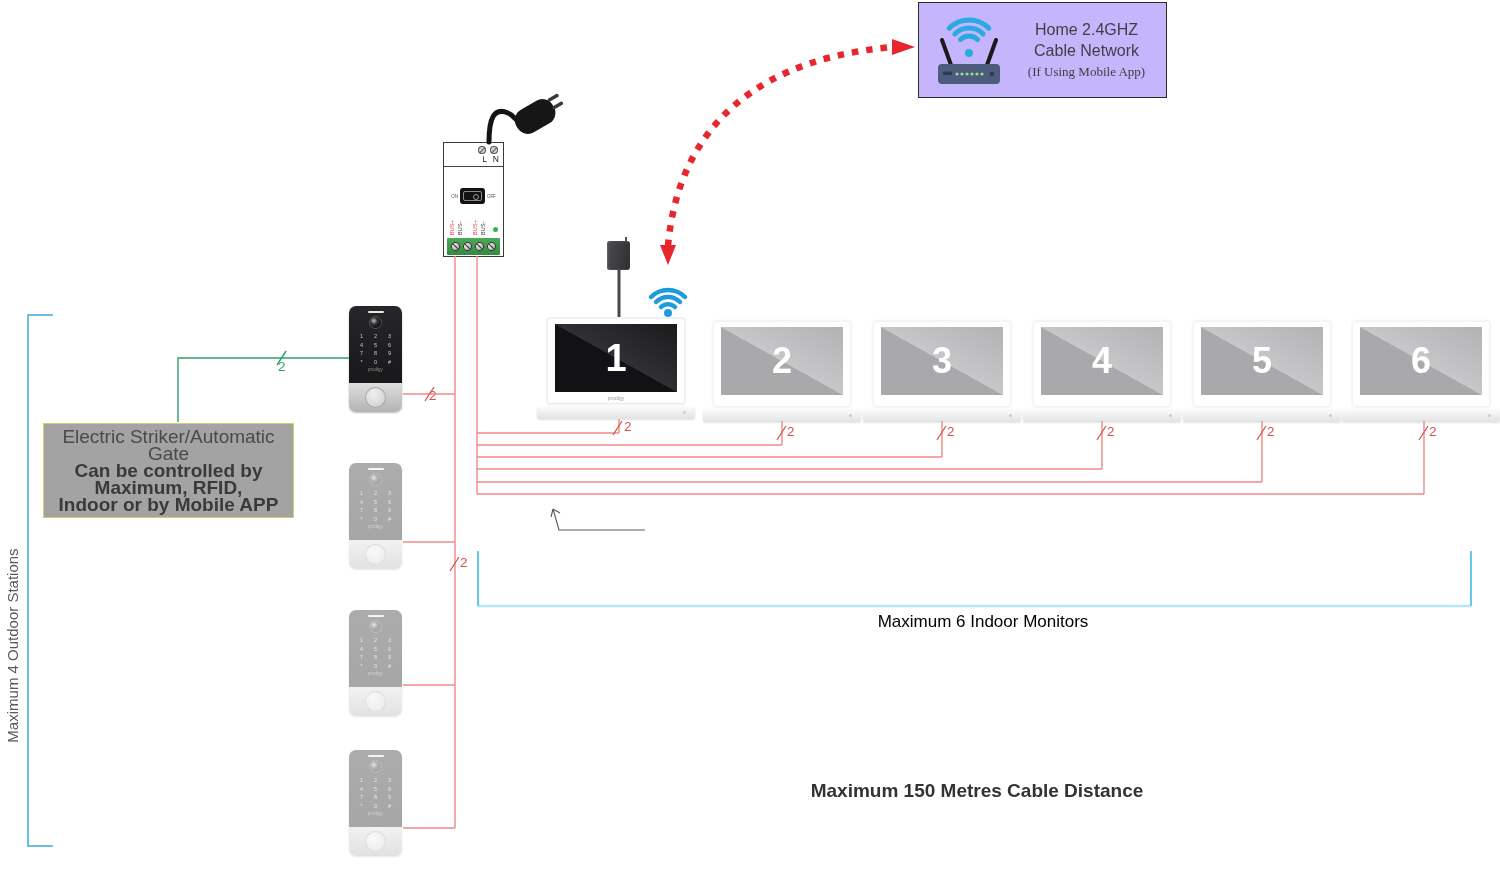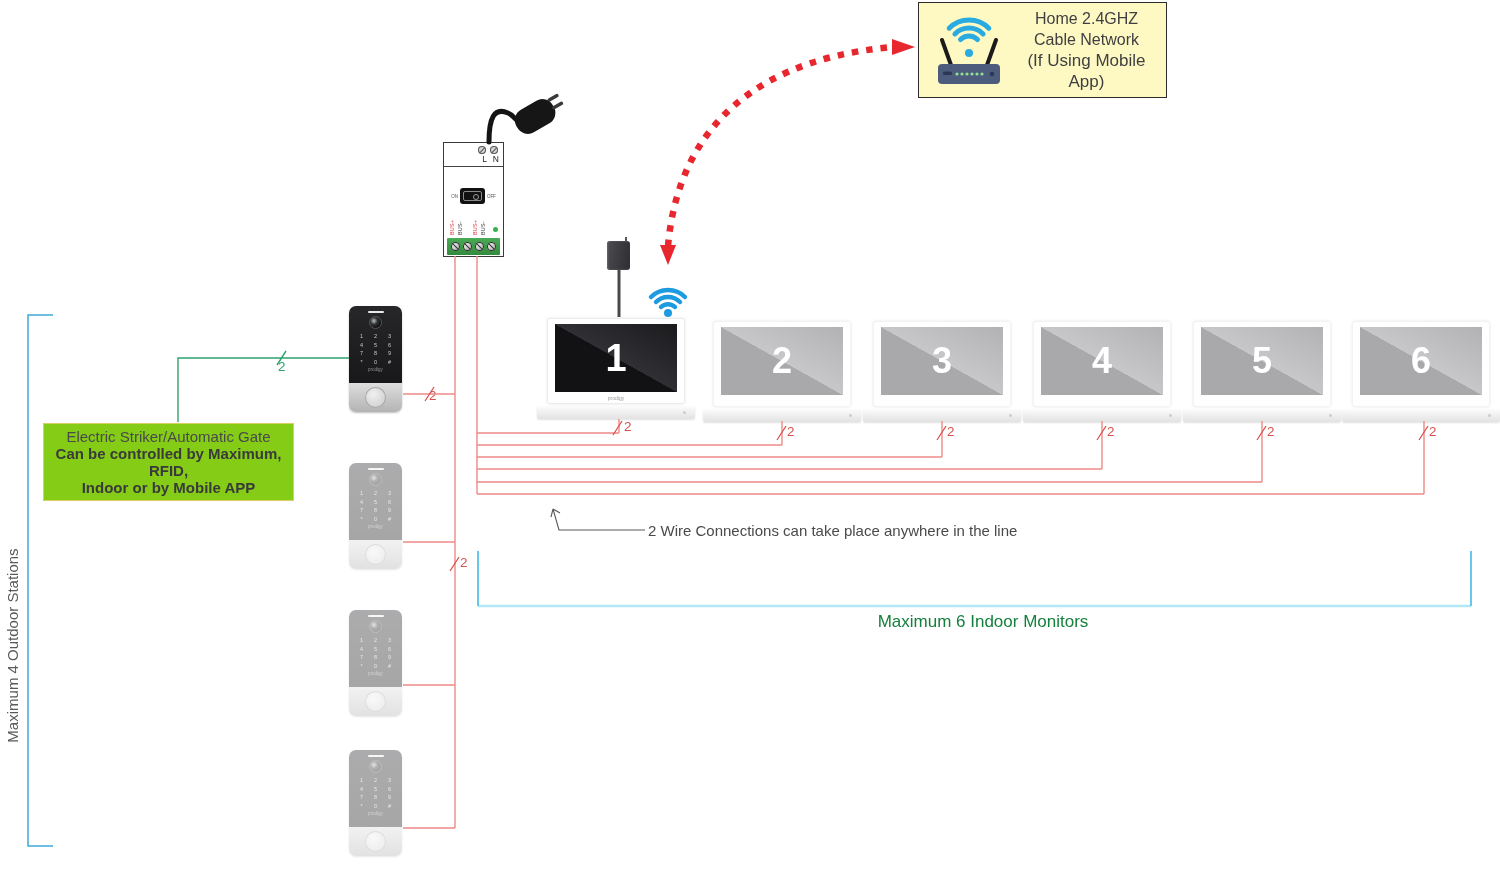--- a/index.html
+++ b/index.html
@@ -2,24 +2,24 @@
 <html><head>
 <meta charset="utf-8">
 <style>
   html,body{margin:0;padding:0;background:#fff;}
   .canvas{position:relative;width:1500px;height:870px;background:#fff;overflow:hidden;
           font-family:"Liberation Sans",sans-serif;color:#4a4a4a;}
   .overlay{position:absolute;left:0;top:0;pointer-events:none;}
 
   
   .wifi-box{position:absolute;left:918px;top:2px;width:247px;height:94px;border:1px solid #2b2b2b;
-            background:#fef9c3;display:flex;align-items:center;}
+            background:#c4b5fd;display:flex;align-items:center;}
   .router-svg{flex:0 0 96px;height:94px;}
   .wifi-text{flex:1;text-align:center;color:#3f3f42;line-height:21px;font-size:16px;padding-right:8px;}
-  .wifi-text .small{font-size:17px;}
+  .wifi-text .small{font-size:13px;font-family:Liberation Serif, serif;}
 
   
   .psu{position:absolute;left:443px;top:142px;width:59px;height:113px;background:#fff;border:1px solid #3a3a3a;}
   .psu-top{height:23px;border-bottom:1px solid #444;position:relative;}
   .psu-screws{position:absolute;top:3px;right:5px;display:flex;gap:4px;}
   .screw{width:8px;height:8px;border-radius:50%;background:#d5d5d5;box-shadow:inset 0 0 0 1px #555;position:relative;overflow:hidden;}
   .screw::after{content:"";position:absolute;left:0;top:3.5px;width:8px;height:1px;background:#555;transform:rotate(-45deg);}
   .psu-ln{position:absolute;top:11px;right:4px;font-size:8.5px;color:#222;display:flex;gap:6px;}
   .psu-sw{margin-top:21px;display:flex;align-items:center;justify-content:center;gap:2px;font-size:4.5px;color:#555;}
   .sw{width:25px;height:16px;background:#111;border-radius:3px;position:relative;}
@@ -45,22 +45,22 @@
           background:radial-gradient(circle at 35% 35%,#9aa3aa 8%,#333 35%,#0d0d0d 75%);}
   .st-keys{display:grid;grid-template-columns:repeat(3,10px);column-gap:4px;row-gap:2.5px;justify-content:center;}
   .st-keys span{font-size:5.5px;line-height:6px;color:#c8c8c8;text-align:center;}
   .st-brand{font-size:4.5px;color:#8f8f8f;margin-top:2.5px;}
   .st-bottom{height:29px;background:linear-gradient(#dedede,#b3b3b3);display:flex;align-items:center;justify-content:center;}
   .st-btn{width:21px;height:21px;border-radius:50%;background:radial-gradient(circle at 40% 35%,#f0f0f0,#c7c7c7);
           box-shadow:inset 0 0 0 1px #a5a5a5;}
   .station.faded{opacity:.38;}
 
   
-  .gate-box{position:absolute;left:43px;top:423px;width:245px;background:#84cc16;border:1px solid #d8cf62;
-            text-align:center;padding:4px 2px;font-size:15px;line-height:17px;color:#4a4a4a;}
+  .gate-box{position:absolute;left:43px;top:423px;width:245px;background:#a3a3a3;border:1px solid #d8cf62;
+            text-align:center;padding:4px 2px;font-size:19px;line-height:17px;color:#4a4a4a;}
   .gate-box .bold{font-weight:700;color:#3a3a3a;}
 
   
   .monitor{position:absolute;width:138px;}
   .m-frame{position:relative;height:86px;box-sizing:border-box;background:#fff;border:1px solid #ececec;
            border-radius:3px;box-shadow:0 0 3px rgba(0,0,0,.10);padding:5px 7px 11px;}
   .m-screen{height:100%;display:flex;align-items:center;justify-content:center;}
   .m-num{color:#fff;font-weight:700;font-size:36px;}
   .monitor.active .m-num{font-size:38px;}
   .m-brand{position:absolute;bottom:2px;left:0;right:0;text-align:center;font-size:5px;color:#9a9a9a;}
@@ -72,21 +72,21 @@
   .monitor.faded .m-frame{border-color:#f3f3f3;}
 
   
   .adapter{position:absolute;left:607px;top:241px;width:23px;height:29px;border-radius:3px;
            background:linear-gradient(100deg,#4c4c50,#2e2e32);box-shadow:inset 1px 0 2px #6a6a6e;}
   .adapter::after{content:"";position:absolute;right:3px;top:-4px;width:2px;height:5px;background:#555;}
 
   
   .outdoor-label{position:absolute;left:-128px;top:637px;width:280px;text-align:center;transform:rotate(-90deg);
                  font-size:15px;color:#58595b;}
-  .indoor-label{position:absolute;left:983px;top:612px;transform:translateX(-50%);font-size:17px;color:#15803d;white-space:nowrap;}
+  .indoor-label{position:absolute;left:983px;top:612px;transform:translateX(-50%);font-size:17px;color:#000000;white-space:nowrap;}
   .distance-label{position:absolute;left:977px;top:780px;transform:translateX(-50%);font-size:19px;font-weight:700;color:#333;white-space:nowrap;}
   .note{position:absolute;left:648px;top:522px;font-size:15px;color:#4a4a4a;white-space:nowrap;}
   .w2{position:absolute;font-size:13.5px;color:#d8524d;}
   .w2.green{color:#2fa36e;}
 </style>
 </head>
 <body>
 
 <div class="canvas">
 
@@ -308,21 +308,21 @@
         <span class="m-num">6</span>
       </div>
     </div>
     <div class="m-base"></div>
   </div>
 
   <div class="adapter"></div>
 
   <div class="outdoor-label">Maximum 4 Outdoor Stations</div>
   <div class="indoor-label">Maximum 6 Indoor Monitors</div>
-  <div class="note">2 Wire Connections can take place anywhere in the line</div>
+  <div class="distance-label">Maximum 150 Metres Cable Distance</div>
 
   <span class="w2 green" style="left:278px;top:359px">2</span>
   <span class="w2" style="left:429px;top:388px">2</span>
   <span class="w2" style="left:460px;top:555px">2</span>
   <span class="w2" style="left:624px;top:419px">2</span>
   <span class="w2" style="left:787px;top:424px">2</span>
   <span class="w2" style="left:947px;top:424px">2</span>
   <span class="w2" style="left:1107px;top:424px">2</span>
   <span class="w2" style="left:1267px;top:424px">2</span>
   <span class="w2" style="left:1429px;top:424px">2</span>

